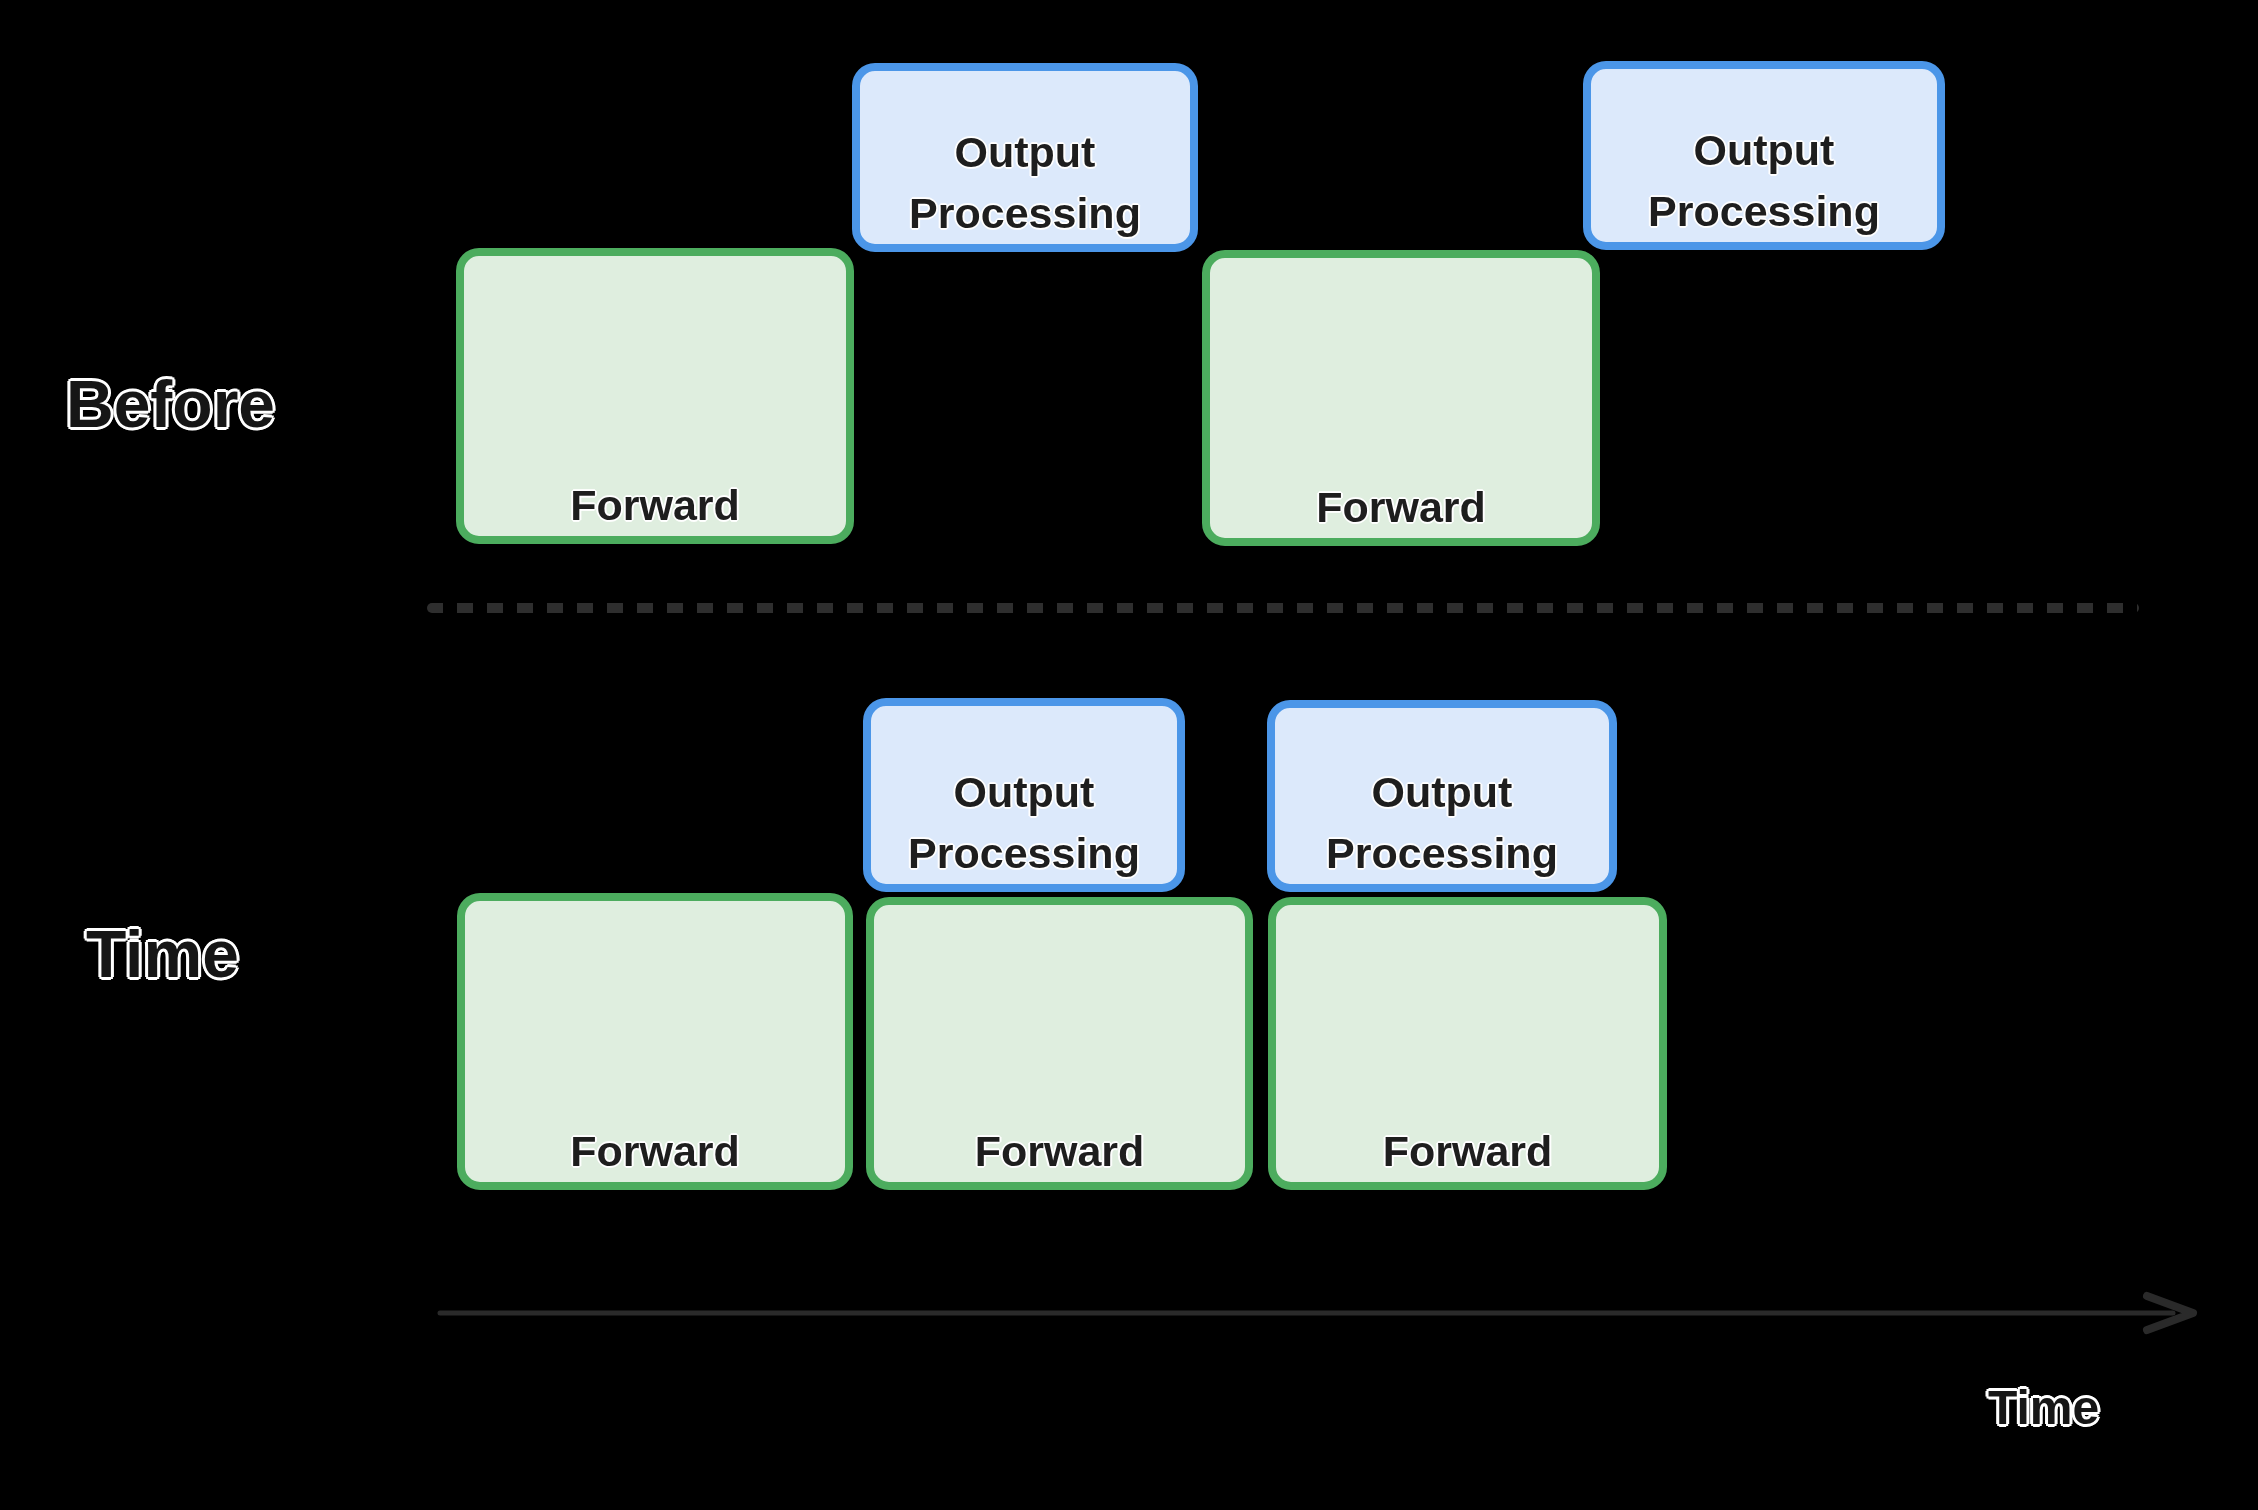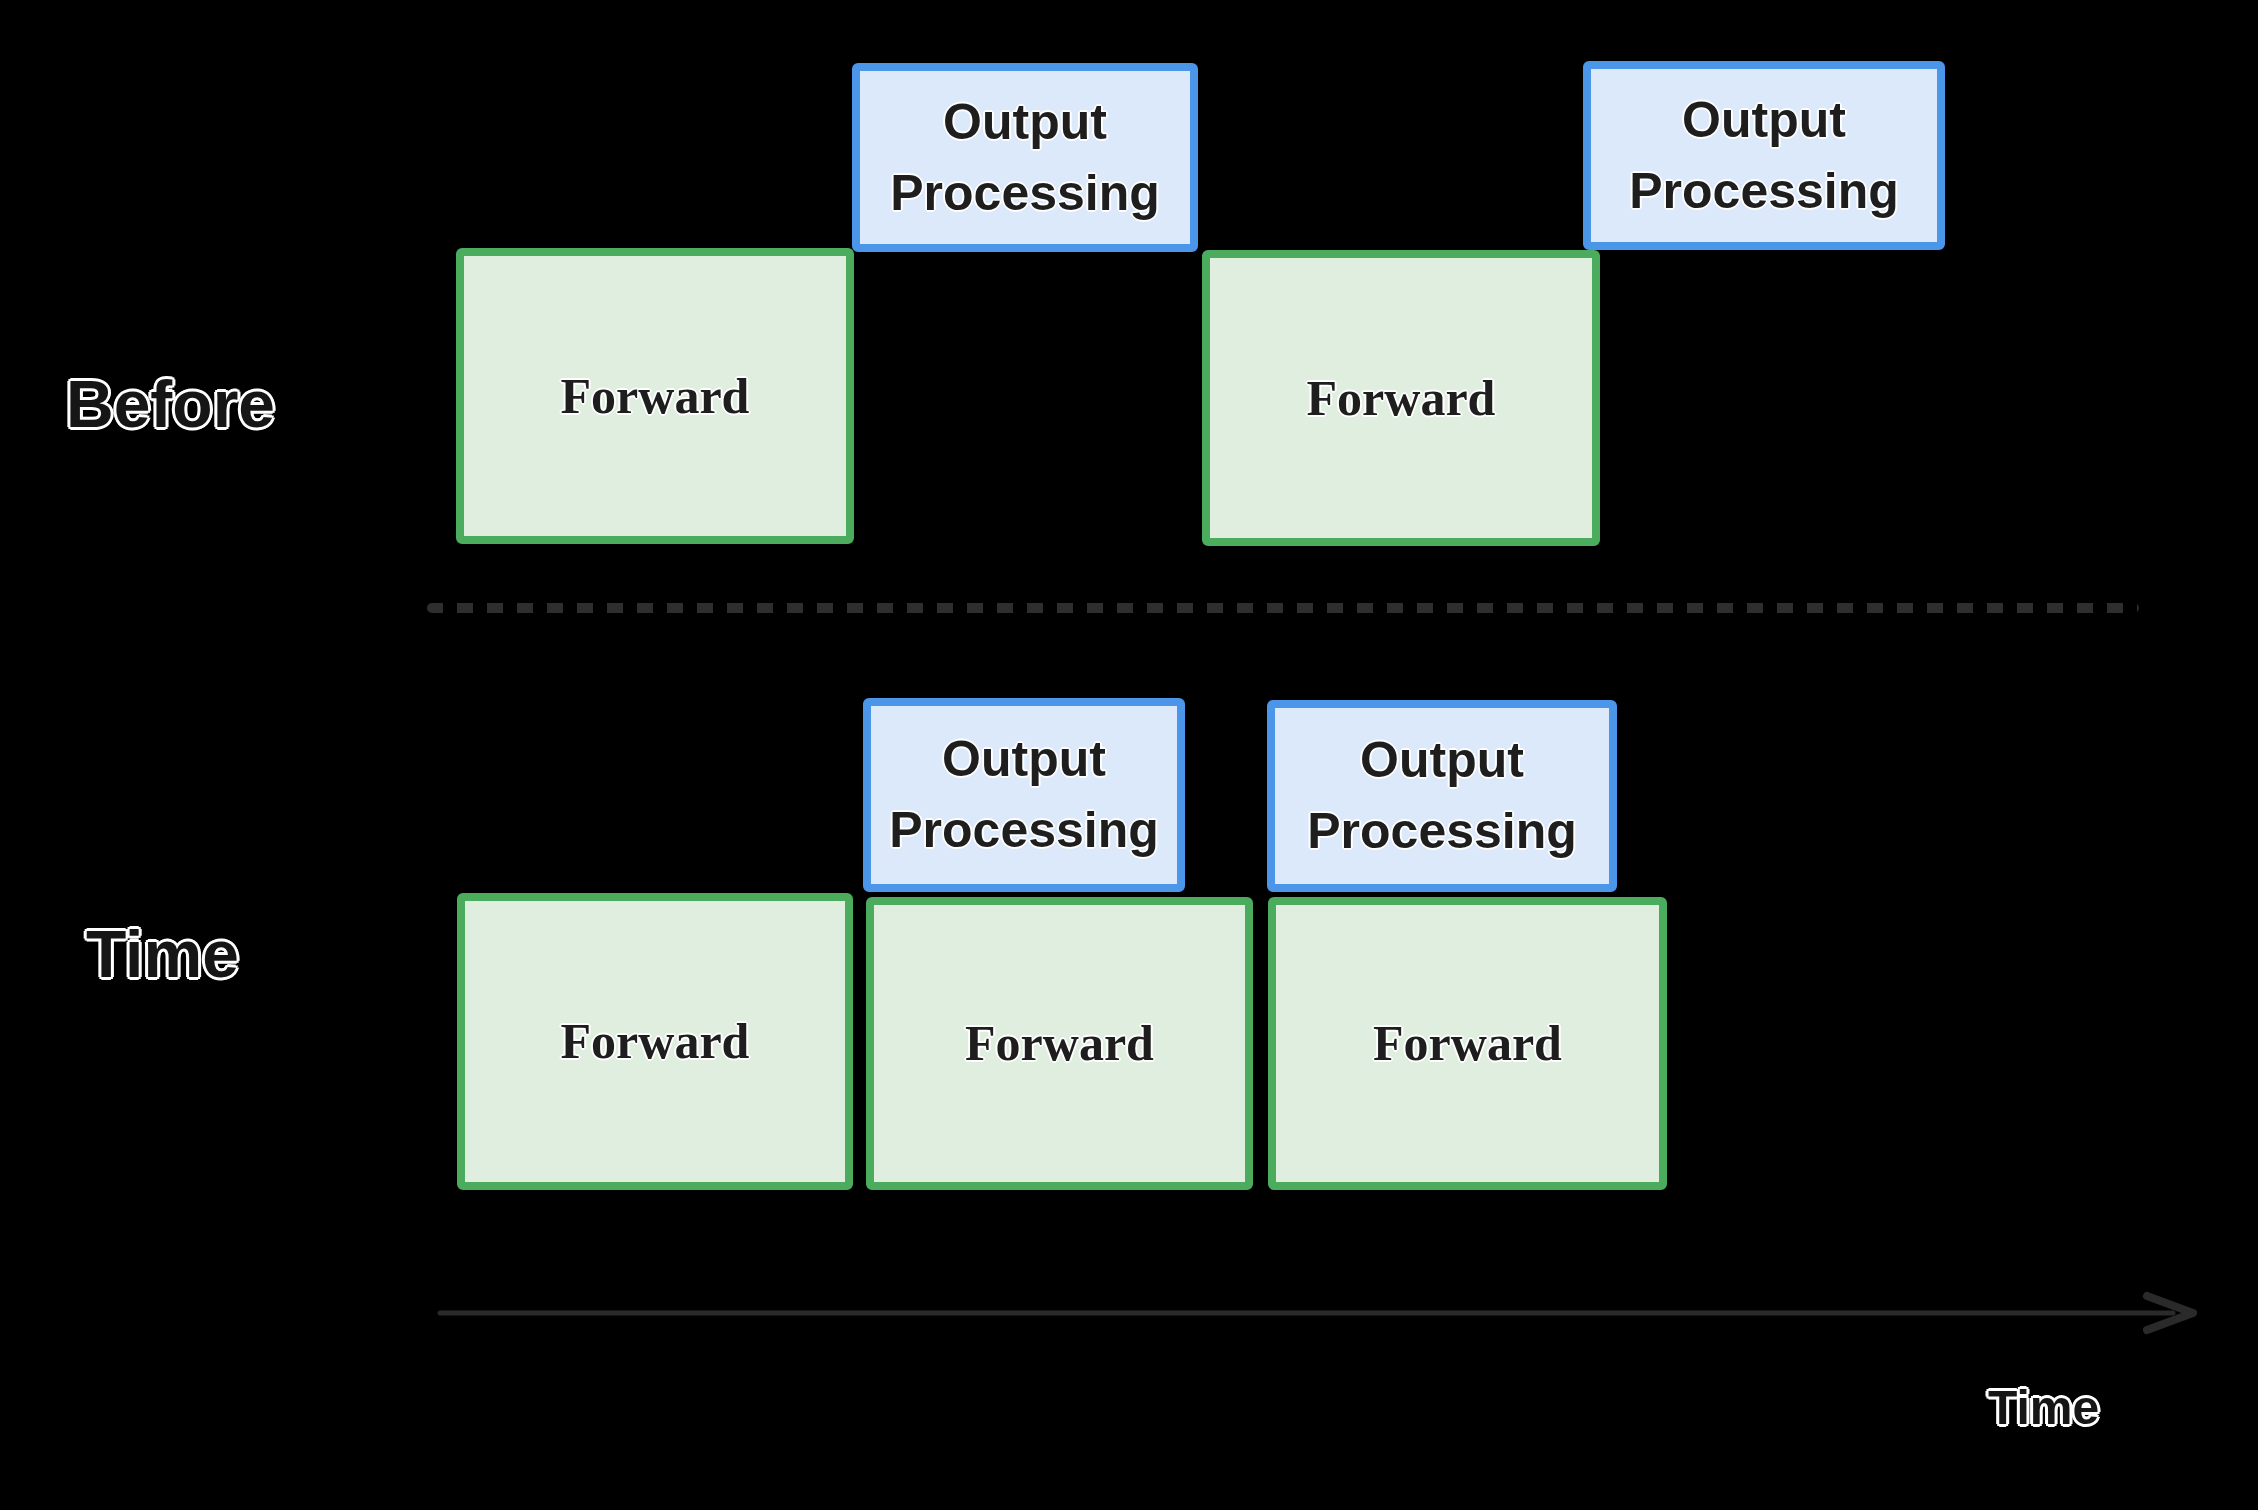--- a/index.html
+++ b/index.html
@@ -19,37 +19,36 @@
     position:relative;
     width:2258px;height:1510px;
     background:var(--background);
     overflow:hidden;
     font-family:"Liberation Sans", sans-serif;
   }
   
   .box{
     position:absolute;
     box-sizing:border-box;
-    border-radius:6px;
-    display:flex;align-items:center;justify-content:center;
+    border-radius:23px;
+    display:flex;align-items:flex-end;justify-content:center;
     text-align:center;
-    font-size:50px;font-weight:600;
+    font-size:43px;font-weight:600;
     color:var(--box-text);
     line-height:1.42;
     
     text-shadow:
       -2px 0 0 rgba(255,255,255,.9), 2px 0 0 rgba(255,255,255,.9),
       0 -2px 0 rgba(255,255,255,.9), 0 2px 0 rgba(255,255,255,.9),
       -1px -1px 0 rgba(255,255,255,.9), 1px -1px 0 rgba(255,255,255,.9),
       -1px 1px 0 rgba(255,255,255,.9), 1px 1px 0 rgba(255,255,255,.9);
   }
   .box.forward{
     background:var(--forward-fill);
     border:8px solid var(--forward-border);
-    font-family:Liberation Serif, serif;
   }
   .box.output{
     background:var(--output-fill);
     border:8px solid var(--output-border);
     padding:0 18px;
   }
   
   .side-label{
     position:absolute;
     font-size:66px;font-weight:700;

